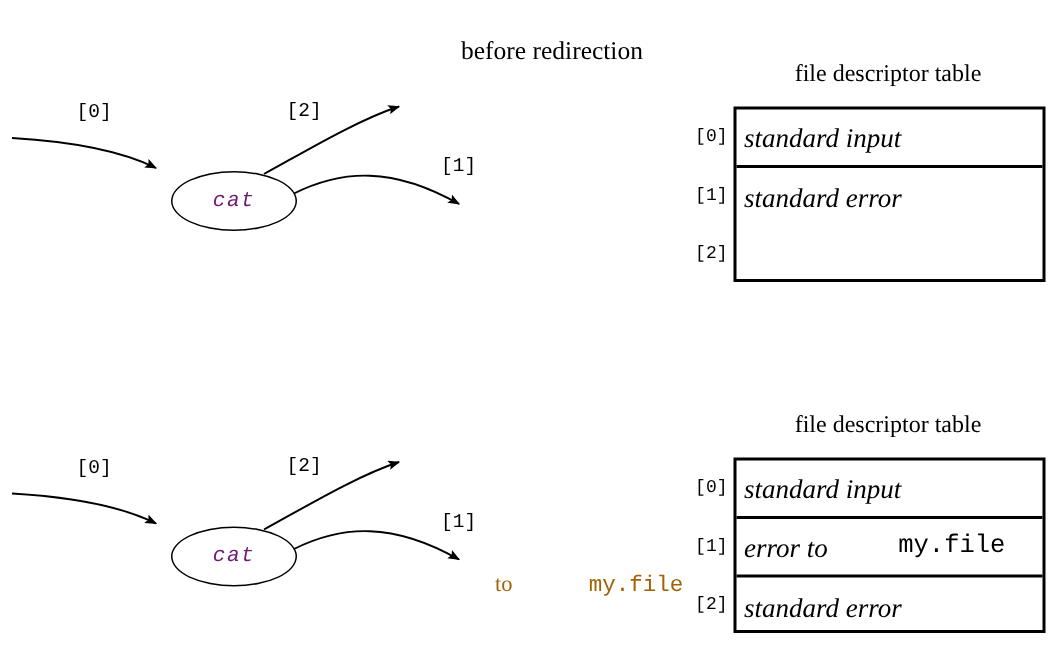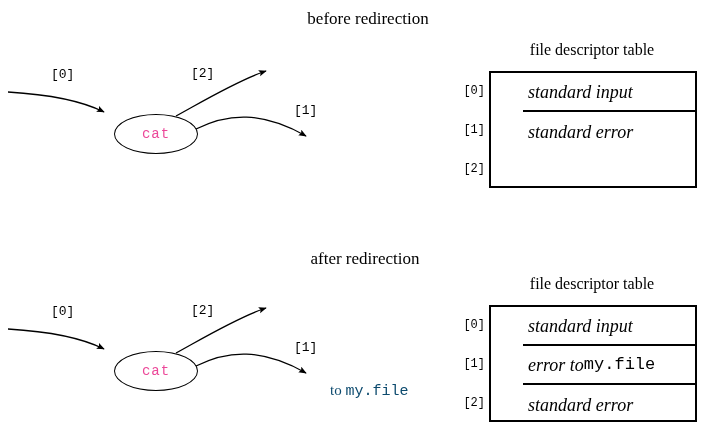--- a/index.html
+++ b/index.html
@@ -37,21 +37,20 @@
     text-align: center;
     color: #000;
   }
 
   
   .fd-table {
     border: 2px solid #000;
     border-collapse: collapse;
     background: #fff;
     box-sizing: border-box;
-    padding-left: 32px;
   }
   .fd-row {
     box-sizing: border-box;
     height: 39px;
     border-bottom: 2px solid #000;
     display: flex;
     align-items: center;
     padding-left: 5px;
   }
   .fd-row.last { border-bottom: none; }
@@ -61,20 +60,21 @@
     font-size: 18px;
     line-height: 20px;
     white-space: nowrap;
     color: #000;
   }
   .mono {
     font-family: "Liberation Mono", "DejaVu Sans Mono", monospace;
     font-style: normal;
     font-size: 17px;
     letter-spacing: 0px;
+    margin-left: 47px;
   }
 
   
   .fd-index {
     font-family: "Liberation Mono", "DejaVu Sans Mono", monospace;
     font-size: 12px;
     line-height: 14px;
     color: #000;
     text-align: right;
     white-space: nowrap;
@@ -96,42 +96,43 @@
     border-radius: 50%;
     background: transparent;
     display: flex;
     align-items: center;
     justify-content: center;
   }
   .proc-label {
     font-family: "Liberation Mono", "DejaVu Sans Mono", monospace;
     font-size: 14px;
     line-height: 16px;
-    color: #ec4899;
+    color: #701a75;
     letter-spacing: 1px;
+    font-style: italic;
   }
 
   
   .target-caption {
     font-family: "Liberation Serif", "DejaVu Serif", serif;
     font-size: 15px;
     line-height: 18px;
     white-space: nowrap;
-    color: #0c4a6e;
+    color: #a16207;
   }
   .target-caption .mono { font-size: 15px; }
 
   svg { display: block; overflow: visible; }
 </style>
 </head>
 <body>
 
 <div id="page">
 
-  <div class="abs section-title" style="left:268px; top:9px; width:200px;">before redirection</div>
+  <div class="abs section-title" style="left:268px; top:24px; width:200px;">before redirection</div>
 
   <svg class="abs" style="left:0px; top:55px; width:340px; height:110px;" width="340" height="110" viewBox="0 0 340 110">
     <defs>
       <marker id="ah1" markerWidth="9" markerHeight="9" refX="7.2" refY="3.2" orient="auto" markerUnits="userSpaceOnUse">
         <path d="M0,0 L8,3.2 L0,6.4 L1.6,3.2 Z" fill="#000"></path>
       </marker>
     </defs>
 
     <path d="M8,37 C42,39 78,44 104,57" fill="none" stroke="#000" stroke-width="1.3" marker-end="url(#ah1)"></path>
 
@@ -156,21 +157,20 @@
 
   <div class="abs fd-table" style="left:489px; top:71px; width:208px; height:117px;">
     <div class="fd-row">
       <span class="fd-text">standard input</span>
     </div>
     <div class="fd-row last">
       <span class="fd-text">standard error</span>
     </div>
   </div>
 
-  <div class="abs section-title" style="left:265px; top:249px; width:200px;">after redirection</div>
 
   <svg class="abs" style="left:0px; top:292px; width:340px; height:110px;" width="340" height="110" viewBox="0 0 340 110">
     <defs>
       <marker id="ah2" markerWidth="9" markerHeight="9" refX="7.2" refY="3.2" orient="auto" markerUnits="userSpaceOnUse">
         <path d="M0,0 L8,3.2 L0,6.4 L1.6,3.2 Z" fill="#000"></path>
       </marker>
     </defs>
     <path d="M8,37 C42,39 78,44 104,57" fill="none" stroke="#000" stroke-width="1.3" marker-end="url(#ah2)"></path>
     <path d="M176,61 C200,48 238,25 266,16" fill="none" stroke="#000" stroke-width="1.3" marker-end="url(#ah2)"></path>
     <path d="M196,74 C228,58 262,56 306,81" fill="none" stroke="#000" stroke-width="1.3" marker-end="url(#ah2)"></path>

